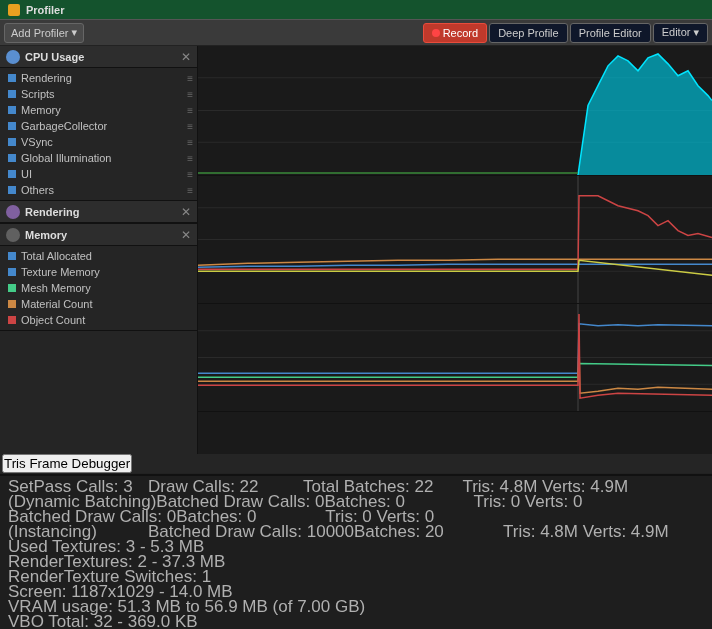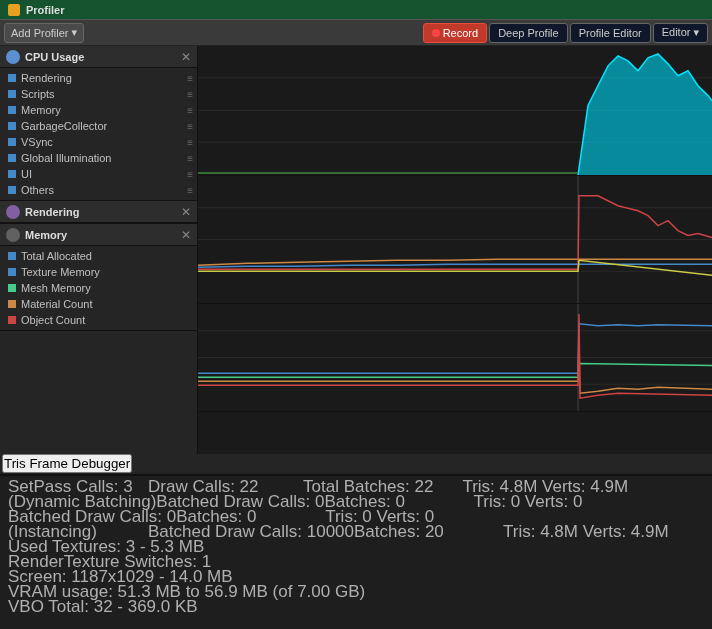--- a/index.html
+++ b/index.html
@@ -457,20 +457,23 @@
     <div class="stats-row">
       <span class="stats-col">(Instancing)</span>
       <span class="stats-col2">Batched Draw Calls: 10000</span>
       <span class="stats-col3">Batches: 20</span>
       <span class="stats-col4">Tris: 4.8M  Verts: 4.9M</span>
     </div>
     <div class="stats-row">
       <span>Used Textures: 3 - 5.3 MB</span>
     </div>
     <div class="stats-row">
+      <span>RenderTextures: 2 - 37.3 MB</span>
+    </div>
+    <div class="stats-row">
       <span>RenderTexture Switches: 1</span>
     </div>
     <div class="stats-row">
       <span>Screen: 1187x1029 - 14.0 MB</span>
     </div>
     <div class="stats-row">
       <span>VRAM usage: 51.3 MB to 56.9 MB (of 7.00 GB)</span>
     </div>
     <div class="stats-row">
       <span>VBO Total: 32 - 369.0 KB</span>

